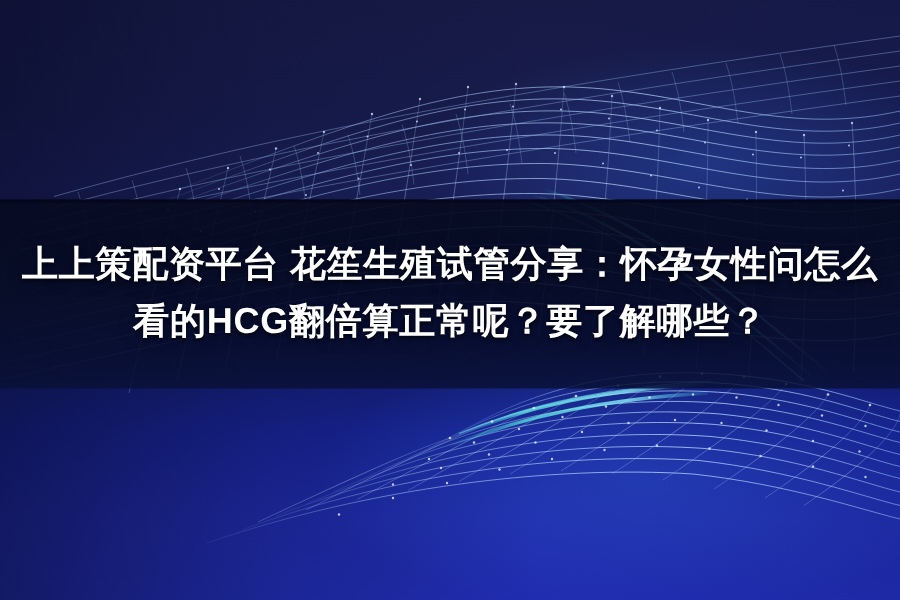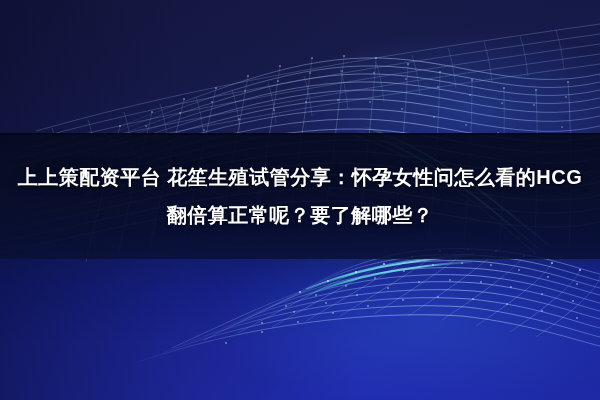--- a/index.html
+++ b/index.html
@@ -71,21 +71,21 @@
   .mesh svg { display: block; width: 600px; height: 400px; }
 
   
   .headline {
     position: absolute;
     left: 0;
     right: 0;
     top: 158px;
     text-align: center;
     color: #ffffff;
-    font-size: 20px;
+    font-size: 24px;
     font-weight: bold;
     line-height: 38px;
     letter-spacing: 0.5px;
     text-shadow: 0 1px 3px rgba(0,0,0,0.75), 0 0 10px rgba(0,10,40,0.6);
     white-space: pre-wrap;
     padding: 0 8px;
     box-sizing: border-box;
   }
 </style>
 </head>

